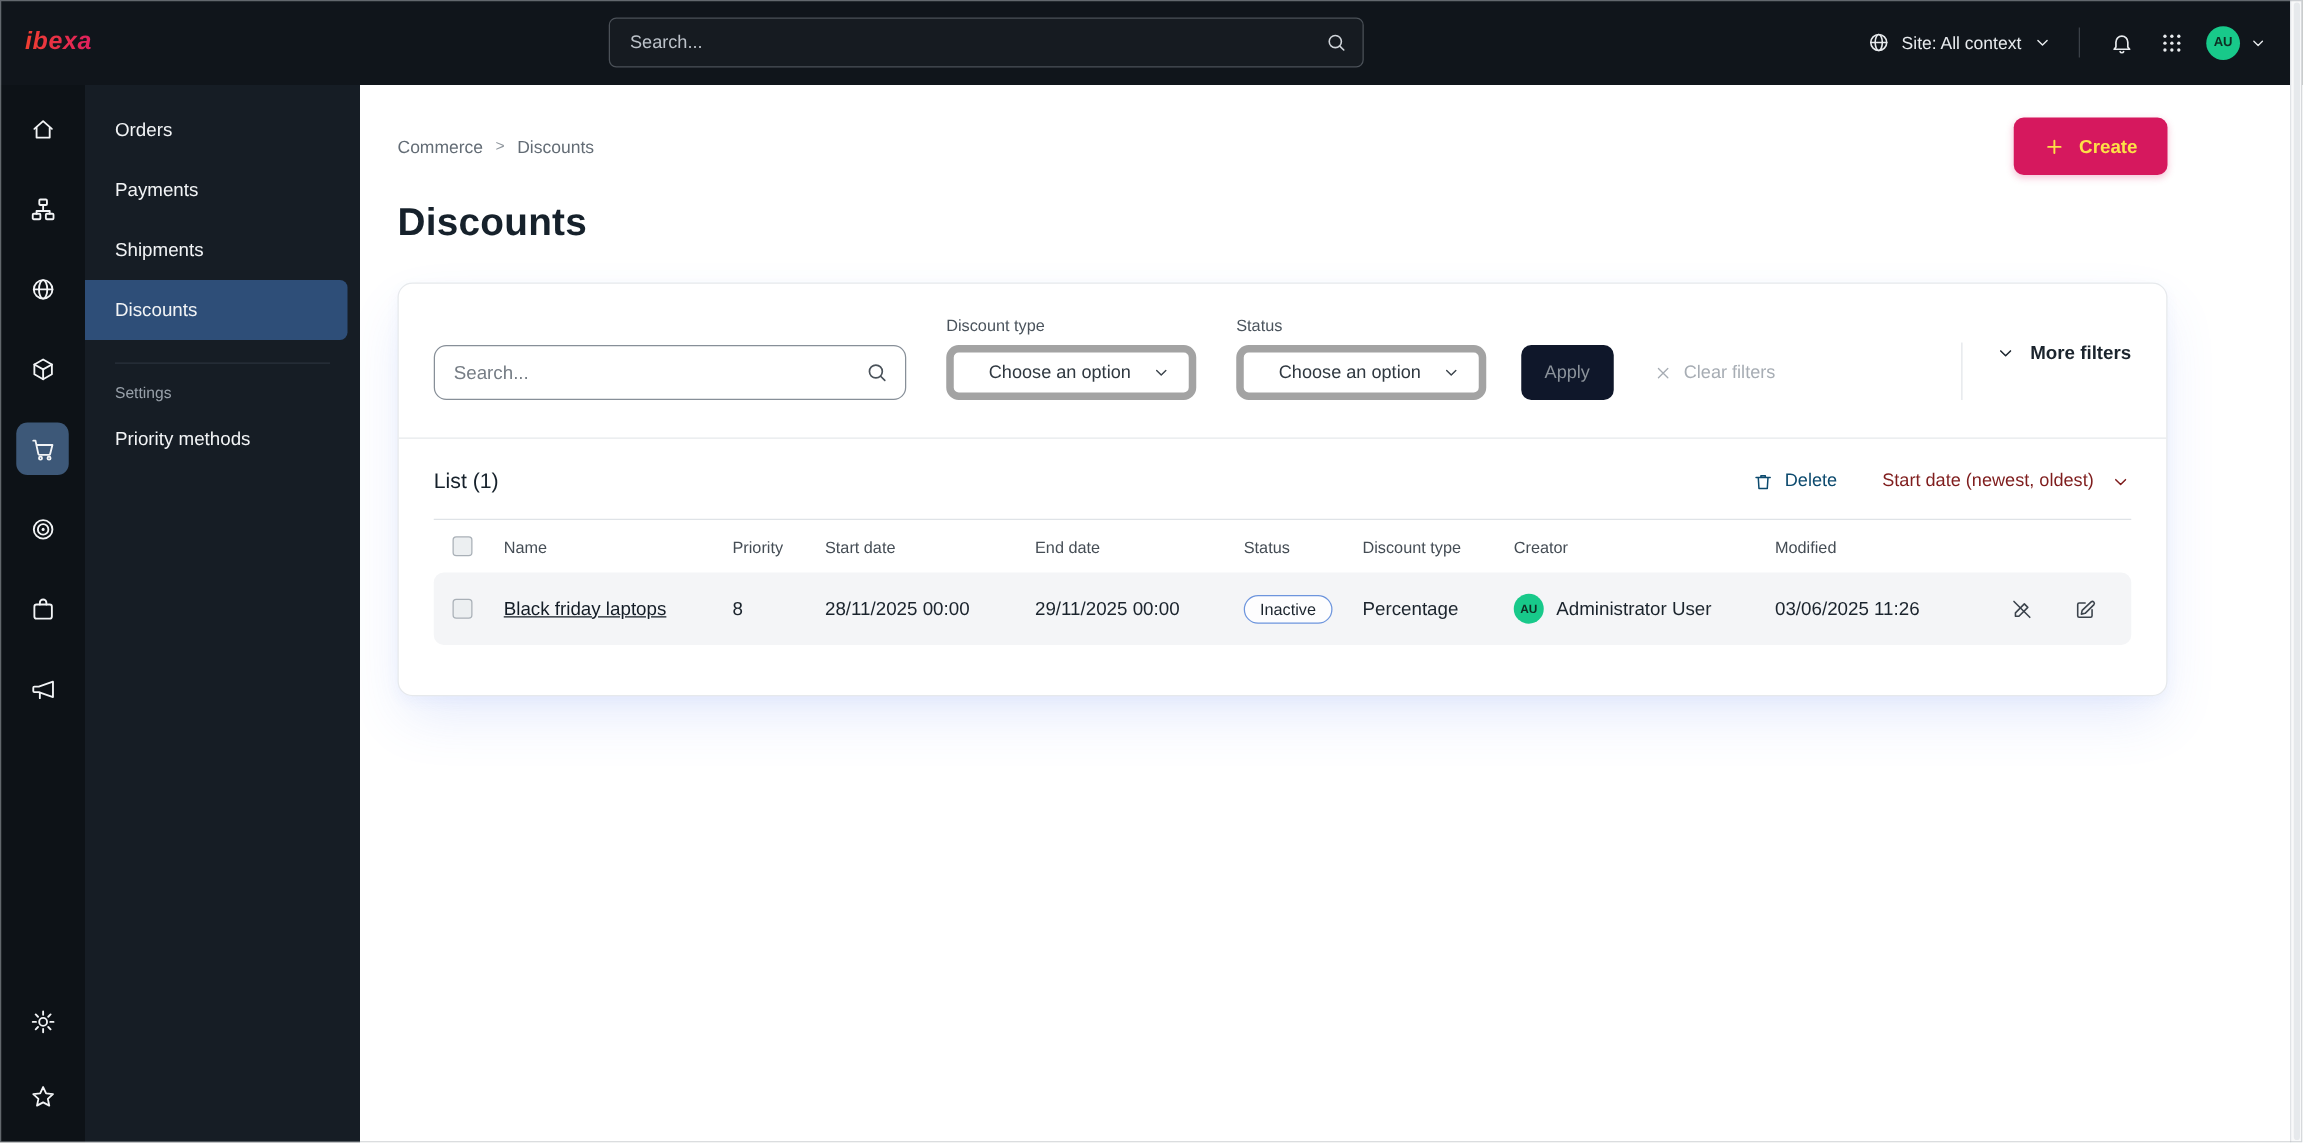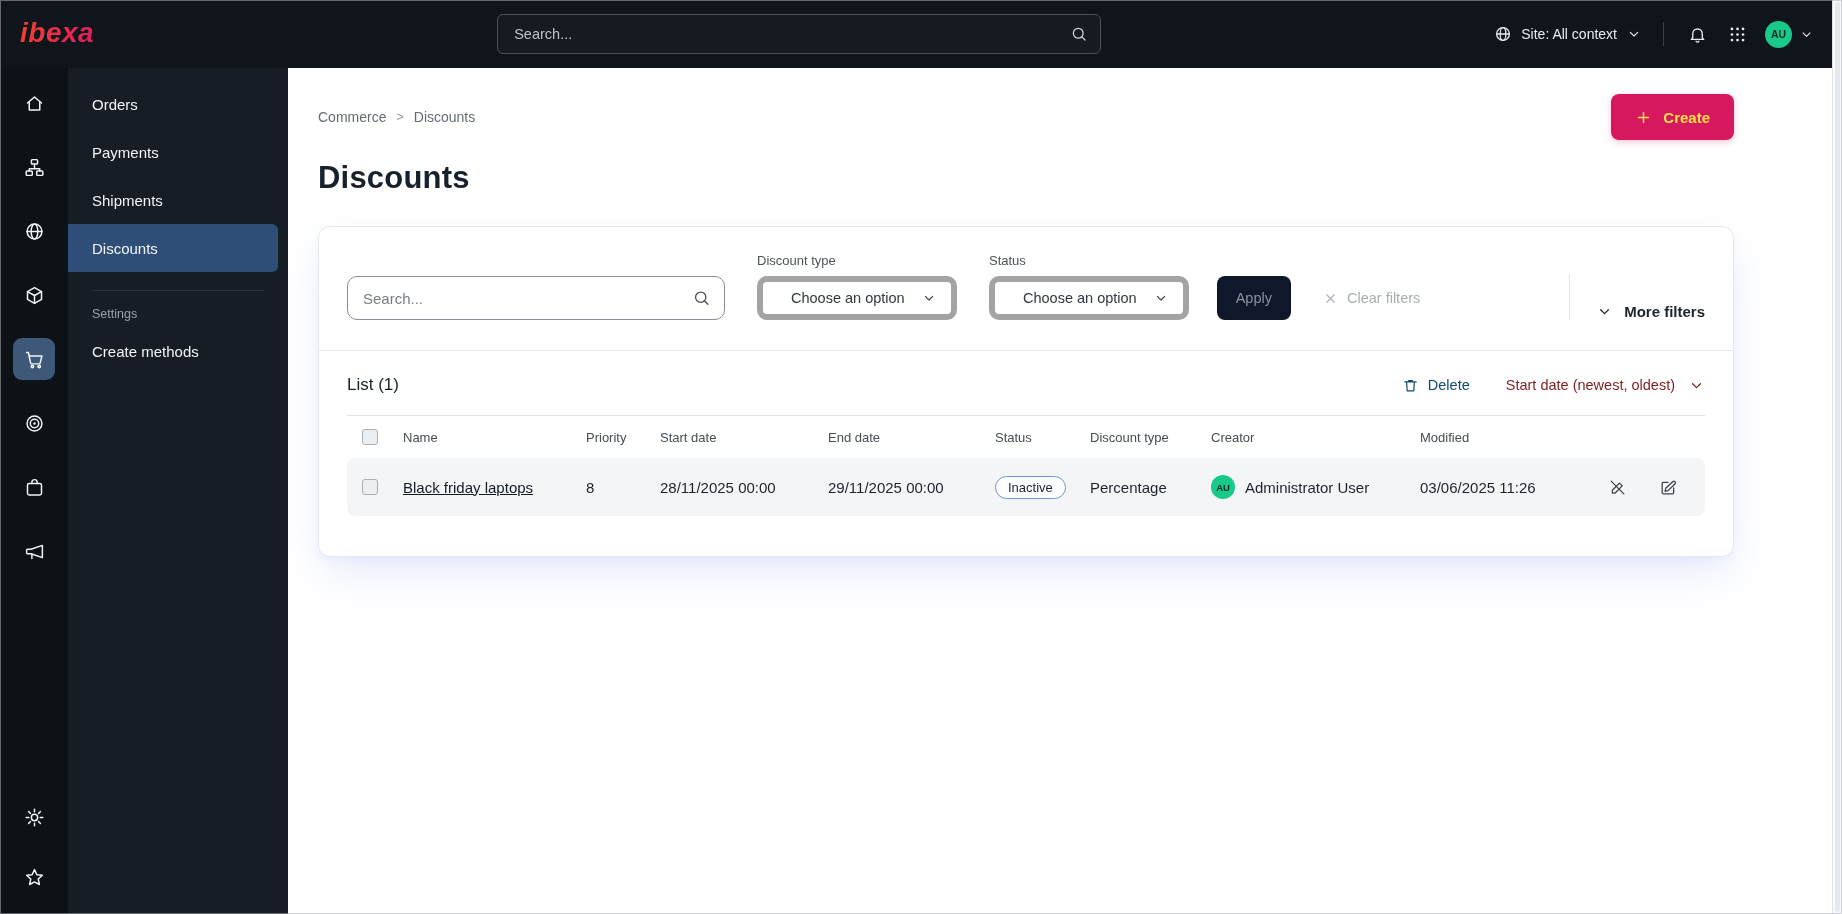--- a/index.html
+++ b/index.html
@@ -12,21 +12,21 @@
   .app { width:1842px; height:914px; display:flex; flex-direction:column; position:relative; background:#fff; }
   .frame { position:absolute; inset:0; box-shadow:inset 0 0 0 1px rgba(168,173,179,.55); pointer-events:none; z-index:120; }
 
   
   .ic { fill:none; stroke:currentColor; stroke-width:1.7; stroke-linecap:round; stroke-linejoin:round; display:block; }
   .ic-fill { fill:currentColor; stroke:none; }
 
   
   .topbar { height:68px; background:#10151b; display:flex; align-items:center; padding:0 28px 0 18px; flex:0 0 auto; }
   .logo {
-    font-size:28px; font-weight:800; font-style:italic; letter-spacing:.5px;
+    font-size:20px; font-weight:800; font-style:italic; letter-spacing:.5px;
     background:linear-gradient(90deg,#f1402f,#dc1a67);
     -webkit-background-clip:text; background-clip:text;
     color:transparent; -webkit-text-fill-color:transparent;
     cursor:pointer; padding:2px 10px 4px 2px;
   }
   .topbar-center { flex:1; display:flex; justify-content:center; }
   .gsearch { position:relative; width:604px; }
   .gsearch-input {
     width:100%; height:40px; background:#161b21; border:1px solid #4b5158; border-radius:6px;
     color:#e6e9ec; padding:0 44px 0 16px; font-size:14.5px; font-family:inherit; outline:none;
@@ -103,21 +103,21 @@
   .fselect .chev { color:#3c444c; }
   .apply-btn {
     height:44px; padding:0 19px; background:#0f172a; color:#8b929a; border:none; border-radius:8px;
     font-size:14.5px; font-family:inherit; cursor:default; margin-left:-4px;
   }
   .clear-btn {
     display:flex; align-items:center; gap:9px; color:#a7adb4; font-size:14.5px; background:none; border:none;
     height:44px; font-family:inherit; cursor:default; margin-left:-6px;
   }
   .more-filters {
-    margin-left:auto; display:flex; align-items:flex-end; gap:11px; padding-left:26px;
+    margin-left:auto; display:flex; align-items:flex-start; gap:11px; padding-left:26px;
     border-left:1px solid #e2e5e9; height:46px; font-size:15px; font-weight:700; color:#1b242d;
     align-self:flex-end; cursor:pointer; white-space:nowrap;
   }
 
   
   .list-section { border-top:1px solid #e6e9ec; padding:24px 28px 40px; }
   .list-head { display:flex; align-items:center; justify-content:space-between; margin-bottom:20px; }
   .list-title { font-size:17px; font-weight:400; color:#16212b; }
   .list-actions { display:flex; align-items:center; gap:30px; }
   .delete-btn { display:flex; align-items:flex-start; gap:9px; color:#0c4a6e; font-size:14.5px; background:none; border:none; font-family:inherit; cursor:default; }
@@ -282,21 +282,21 @@
         </button>
       </div>
     </nav>
 
     <nav class="menu-panel">
       <div class="menu-item">Orders</div>
       <div class="menu-item">Payments</div>
       <div class="menu-item">Shipments</div>
       <div class="menu-item active">Discounts</div>
       <div class="menu-section">Settings</div>
-      <div class="menu-item">Create methods</div>
+      <div class="menu-item">Priority methods</div>
     </nav>
 
     <main class="main">
 
       <div class="main-top">
         <div class="breadcrumb">
           <span class="crumb">Commerce</span>
           <span class="sep">&gt;</span>
           <span class="crumb">Discounts</span>
         </div>

